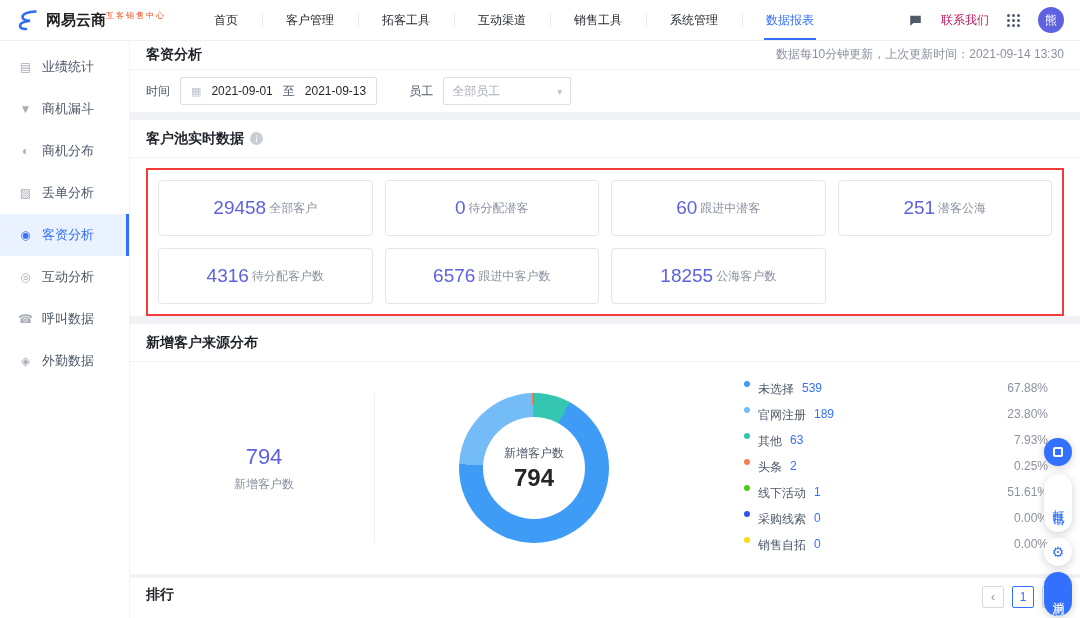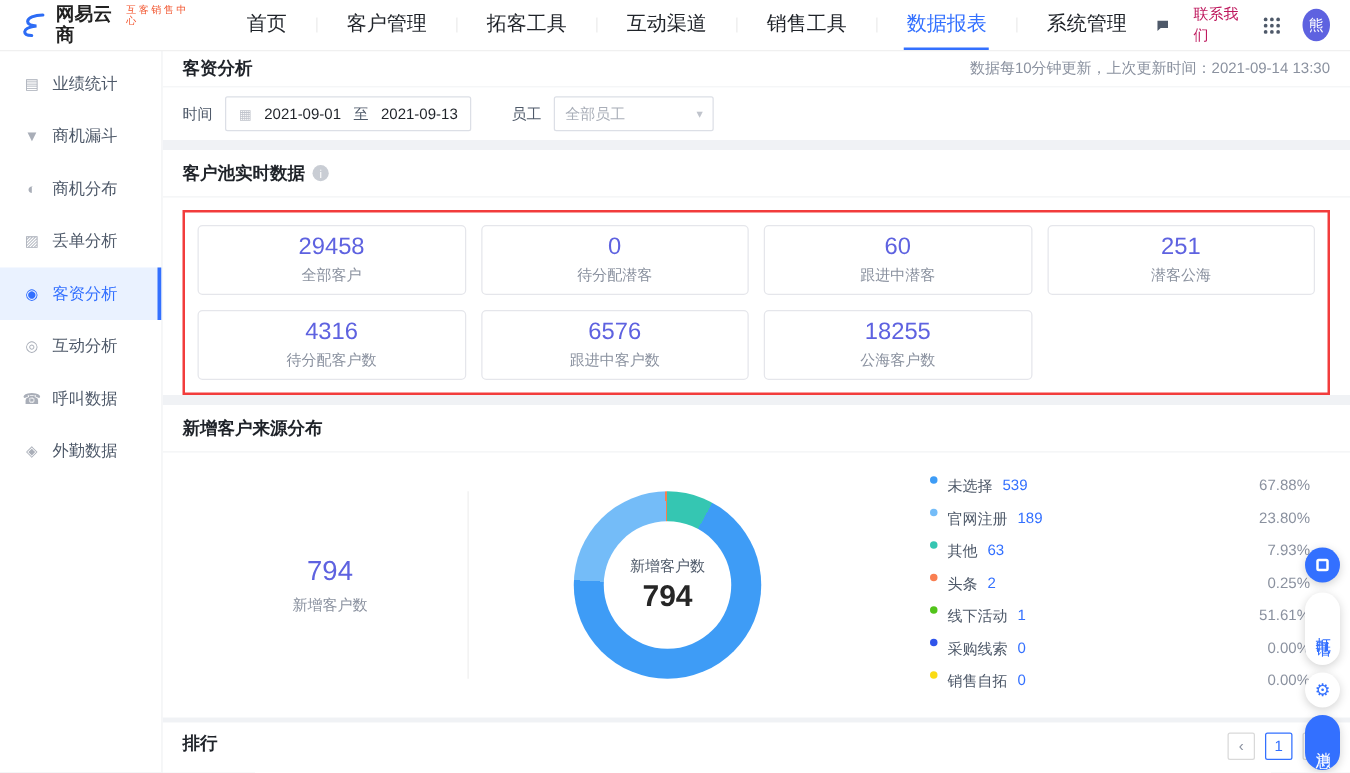--- a/index.html
+++ b/index.html
@@ -6,21 +6,21 @@
   html,body{width:1080px;height:618px;overflow:hidden}
   body{font-family:"Liberation Sans","DejaVu Sans",sans-serif;background:#F0F2F5;color:#1F2329;position:relative;font-size:13px}
 
   
   .header{position:absolute;top:0;left:0;right:0;height:40px;background:#fff;display:flex;align-items:center;padding:0 16px;z-index:10;box-shadow:0 1px 0 #F0F0F0}
   .brand{display:flex;align-items:center;gap:6px;width:158px}
   .brand-text{display:flex;flex-direction:row;line-height:1.15}
   .brand-title{font-size:15px;font-weight:bold;color:#222}
   .brand-sub{font-size:8px;color:#F2542D;letter-spacing:2px}
   .nav{display:flex;height:40px;margin-left:16px}
-  .nav-item{position:relative;padding:0 24px;line-height:40px;font-size:16px;color:#1F2329;cursor:pointer;white-space:nowrap}
+  .nav-item{position:relative;padding:0 24px;line-height:40px;font-size:12px;color:#1F2329;cursor:pointer;white-space:nowrap}
   .nav-item:not(:first-child)::before{content:"";position:absolute;left:0;top:14px;width:1px;height:12px;background:#ECECEC}
   .nav-item.active{color:#3370FF}
   .nav-item.active::after{content:"";position:absolute;left:22px;right:22px;bottom:0;height:2px;background:#3370FF}
   .header-right{margin-left:auto;display:flex;align-items:center;gap:18px}
   .contact{display:flex;align-items:center;gap:19px;font-size:12px;color:#be185d;cursor:pointer}
   .grid-icon{display:grid;grid-template-columns:repeat(3,3px);grid-gap:2px;cursor:pointer}
   .grid-icon i{width:3px;height:3px;border-radius:50%;background:#4E5969}
   .avatar{width:26px;height:26px;border-radius:50%;background:#5E62E0;color:#fff;font-size:12px;display:flex;align-items:center;justify-content:center;cursor:pointer}
 
   
@@ -43,21 +43,21 @@
   .staff-label{margin-left:22px}
   .select{width:128px;height:28px;border:1px solid #DCDFE6;border-radius:2px;display:flex;align-items:center;justify-content:space-between;padding:0 8px;color:#A9AEB8;background:#fff;cursor:pointer}
   .select .arrow{color:#C0C4CC;font-size:10px}
 
   .section{background:#fff;margin-top:8px}
   .section-head{height:38px;display:flex;align-items:center;gap:6px;padding:0 16px;border-bottom:1px solid #F2F3F5}
   .section-title{font-size:14px;font-weight:bold}
   .info-icon{width:13px;height:13px;border-radius:50%;background:#C9CDD4;color:#fff;font-size:9px;display:inline-flex;align-items:center;justify-content:center;font-style:normal;cursor:pointer}
 
   .red-frame{margin:10px 16px 8px;border:2px solid #F23C3C;padding:10px;display:grid;grid-template-columns:repeat(4,1fr);gap:12px}
-  .stat-card{height:56px;border:1px solid #E5E6EB;border-radius:4px;display:flex;flex-direction:column;align-items:center;justify-content:center;gap:3px;background:#fff}
+  .stat-card{height:56px;border:1px solid #E5E6EB;border-radius:4px;display:flex;flex-direction:row;align-items:center;justify-content:center;gap:3px;background:#fff}
   .stat-value{font-size:19px;color:#5E62E0}
   .stat-label{font-size:12px;color:#8A919F}
 
   .source-body{height:212px;display:flex;align-items:center;padding:0 24px}
   .total-block{width:220px;text-align:center}
   .total-value{font-size:22px;color:#5E62E0}
   .total-label{font-size:12px;color:#8A919F;margin-top:6px}
   .v-divider{width:1px;height:150px;background:#F0F0F0}
   .donut-wrap{margin-left:84px;position:relative;width:150px;height:150px}
   .donut{width:150px;height:150px;border-radius:50%;background:#D8DCE2}
@@ -99,22 +99,22 @@
       <span class="brand-title">网易云商</span>
       <span class="brand-sub">互客销售中心</span>
     </div>
   </div>
   <nav class="nav">
     <div class="nav-item">首页</div>
     <div class="nav-item">客户管理</div>
     <div class="nav-item">拓客工具</div>
     <div class="nav-item">互动渠道</div>
     <div class="nav-item">销售工具</div>
+    <div class="nav-item">系统管理</div>
     <div class="nav-item active">数据报表</div>
-    <div class="nav-item">系统管理</div>
   </nav>
   <div class="header-right">
     <div class="contact">
       <svg width="13" height="13" viewBox="0 0 16 16">
           <path d="M1.5 2h13v9h-9l-4 3.5z" fill="#4E5969"></path>
         </svg>
       <span>联系我们</span>
     </div>
     <div class="grid-icon">
       <i></i>

